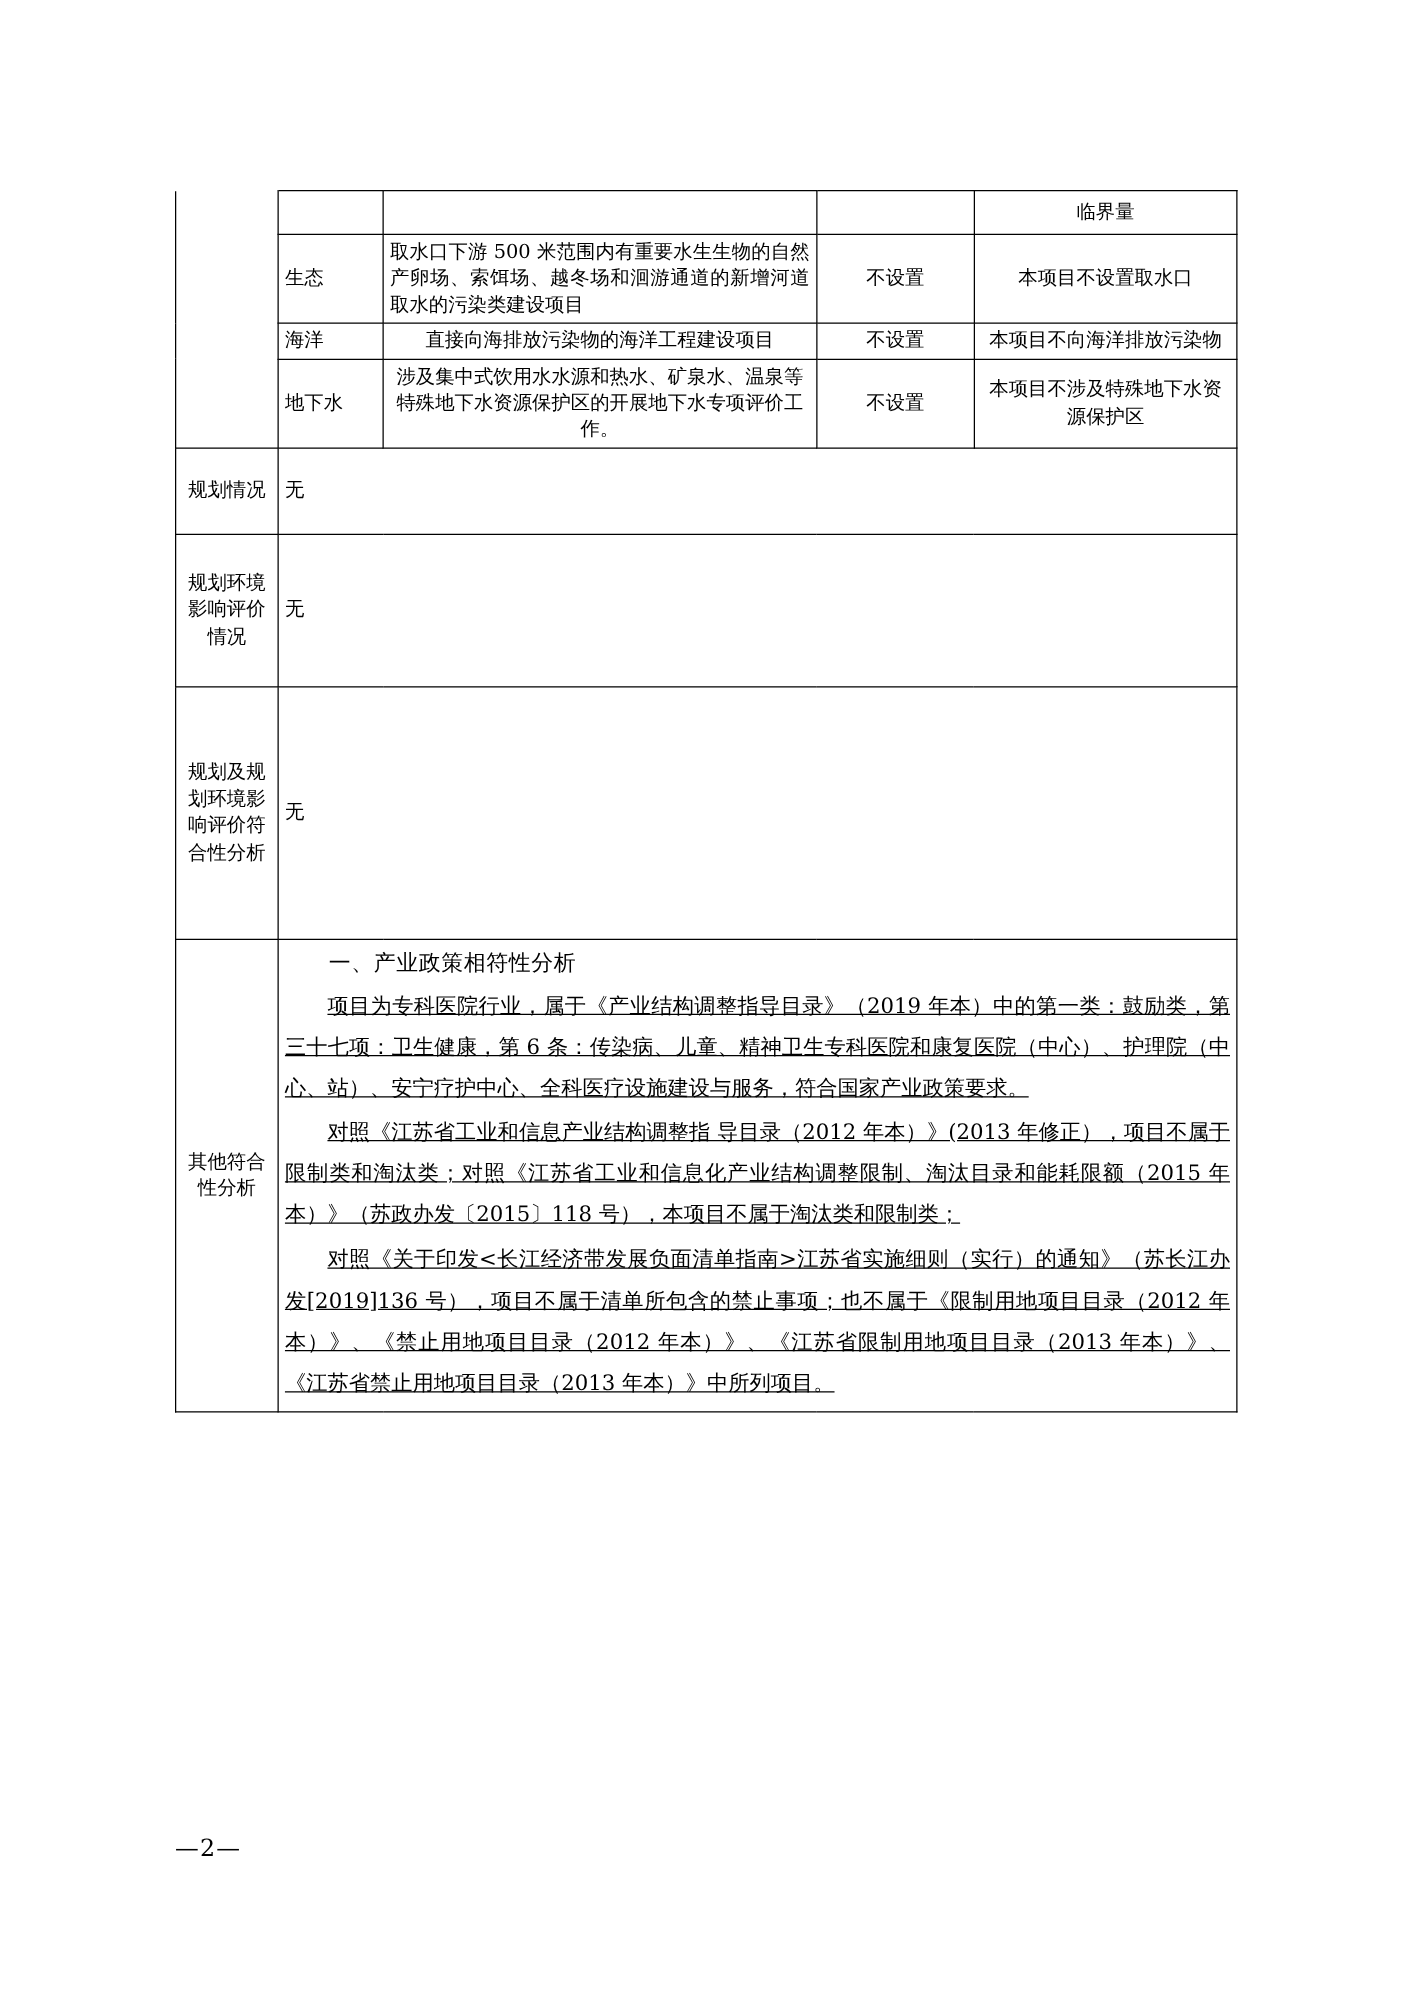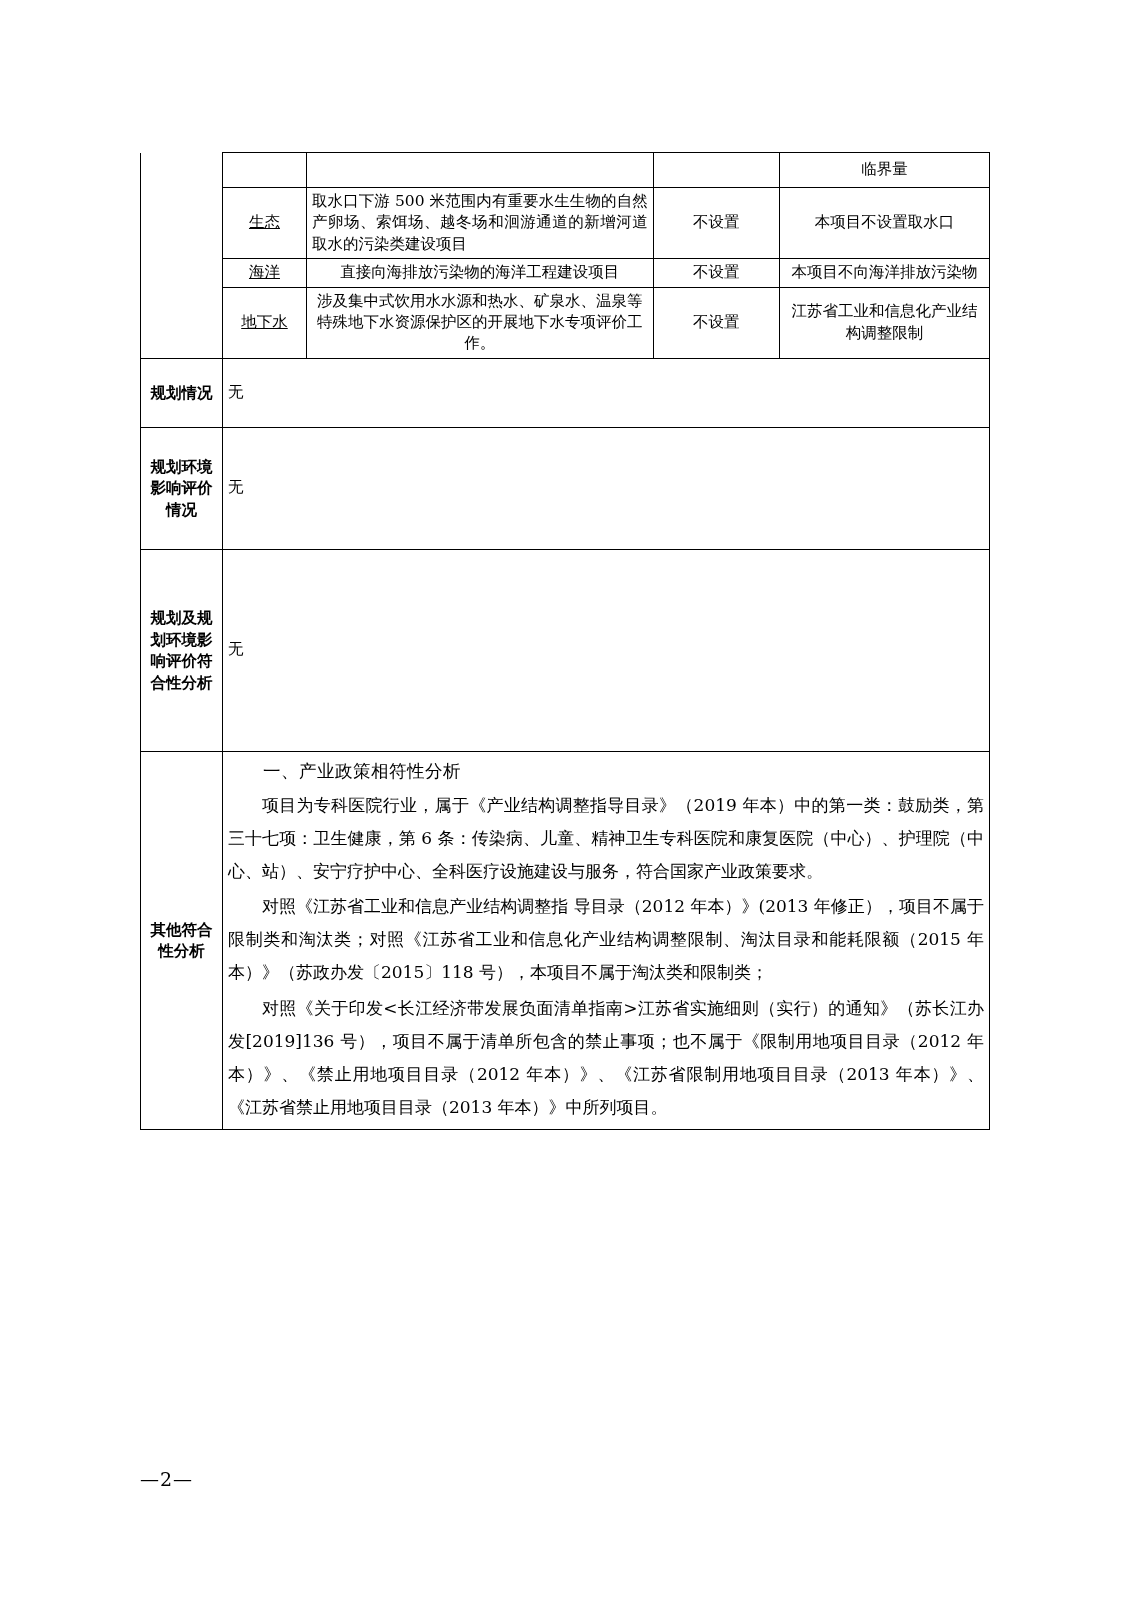--- a/index.html
+++ b/index.html
@@ -30,36 +30,35 @@
     table-layout: fixed;
   }
   table.main td {
     border: 1px solid #000;
     vertical-align: middle;
     padding: 3px 5px;
     font-size: 15.5px;
     line-height: 1.38;
   }
   .c-label { width: 78px; text-align: center; }
-  .c-sub   { width: 80px; text-align: center; text-decoration: underline; }
+  .c-sub   { width: 80px; text-align: left; }
   .c-desc  { width: 330px; text-align: center; }
   .c-set   { width: 120px; text-align: center; }
   .c-res   { width: 200px; text-align: center; }
 
   .center { text-align: center; }
   .left { text-align: left; }
   .wu {
     font-size: 17px;
     padding-left: 18px;
   }
   .rowlabel {
     font-size: 16.5px;
     text-align: center;
     line-height: 1.5;
-    font-weight: bold;
   }
 
   .analysis {
     text-align: left;
     vertical-align: top;
     padding: 16px 14px 20px 14px;
     font-size: 17px;
     line-height: 1.95;
   }
   .analysis h4 {
@@ -68,20 +67,21 @@
     font-weight: normal;
     text-indent: 2em;
     letter-spacing: 0.5px;
   }
   .analysis p {
     margin: 0 0 2px 0;
     text-indent: 2em;
     text-align: justify;
     font-size: 17px;
     line-height: 1.95;
+    text-decoration: underline;
   }
   .pagenum {
     position: absolute;
     left: 140px;
     top: 1468px;
     font-size: 19px;
     letter-spacing: 1px;
   }
 </style>
 </head>
@@ -118,21 +118,21 @@
         <td class="c-sub">海洋</td>
         <td class="center">直接向海排放污染物的海洋工程建设项目</td>
         <td class="center">不设置</td>
         <td class="center">本项目不向海洋排放污染物</td>
       </tr>
 
       <tr>
         <td class="c-sub">地下水</td>
         <td class="center">涉及集中式饮用水水源和热水、矿泉水、温泉等特殊地下水资源保护区的开展地下水专项评价工作。</td>
         <td class="center">不设置</td>
-        <td class="center">江苏省工业和信息化产业结构调整限制</td>
+        <td class="center">本项目不涉及特殊地下水资源保护区</td>
       </tr>
 
       <tr>
         <td class="rowlabel" style="height:62px;">规划情况</td>
         <td class="wu" colspan="4">无</td>
       </tr>
 
       <tr>
         <td class="rowlabel" style="height:115px;">规划环境影响评价情况</td>
         <td class="wu" colspan="4">无</td>

